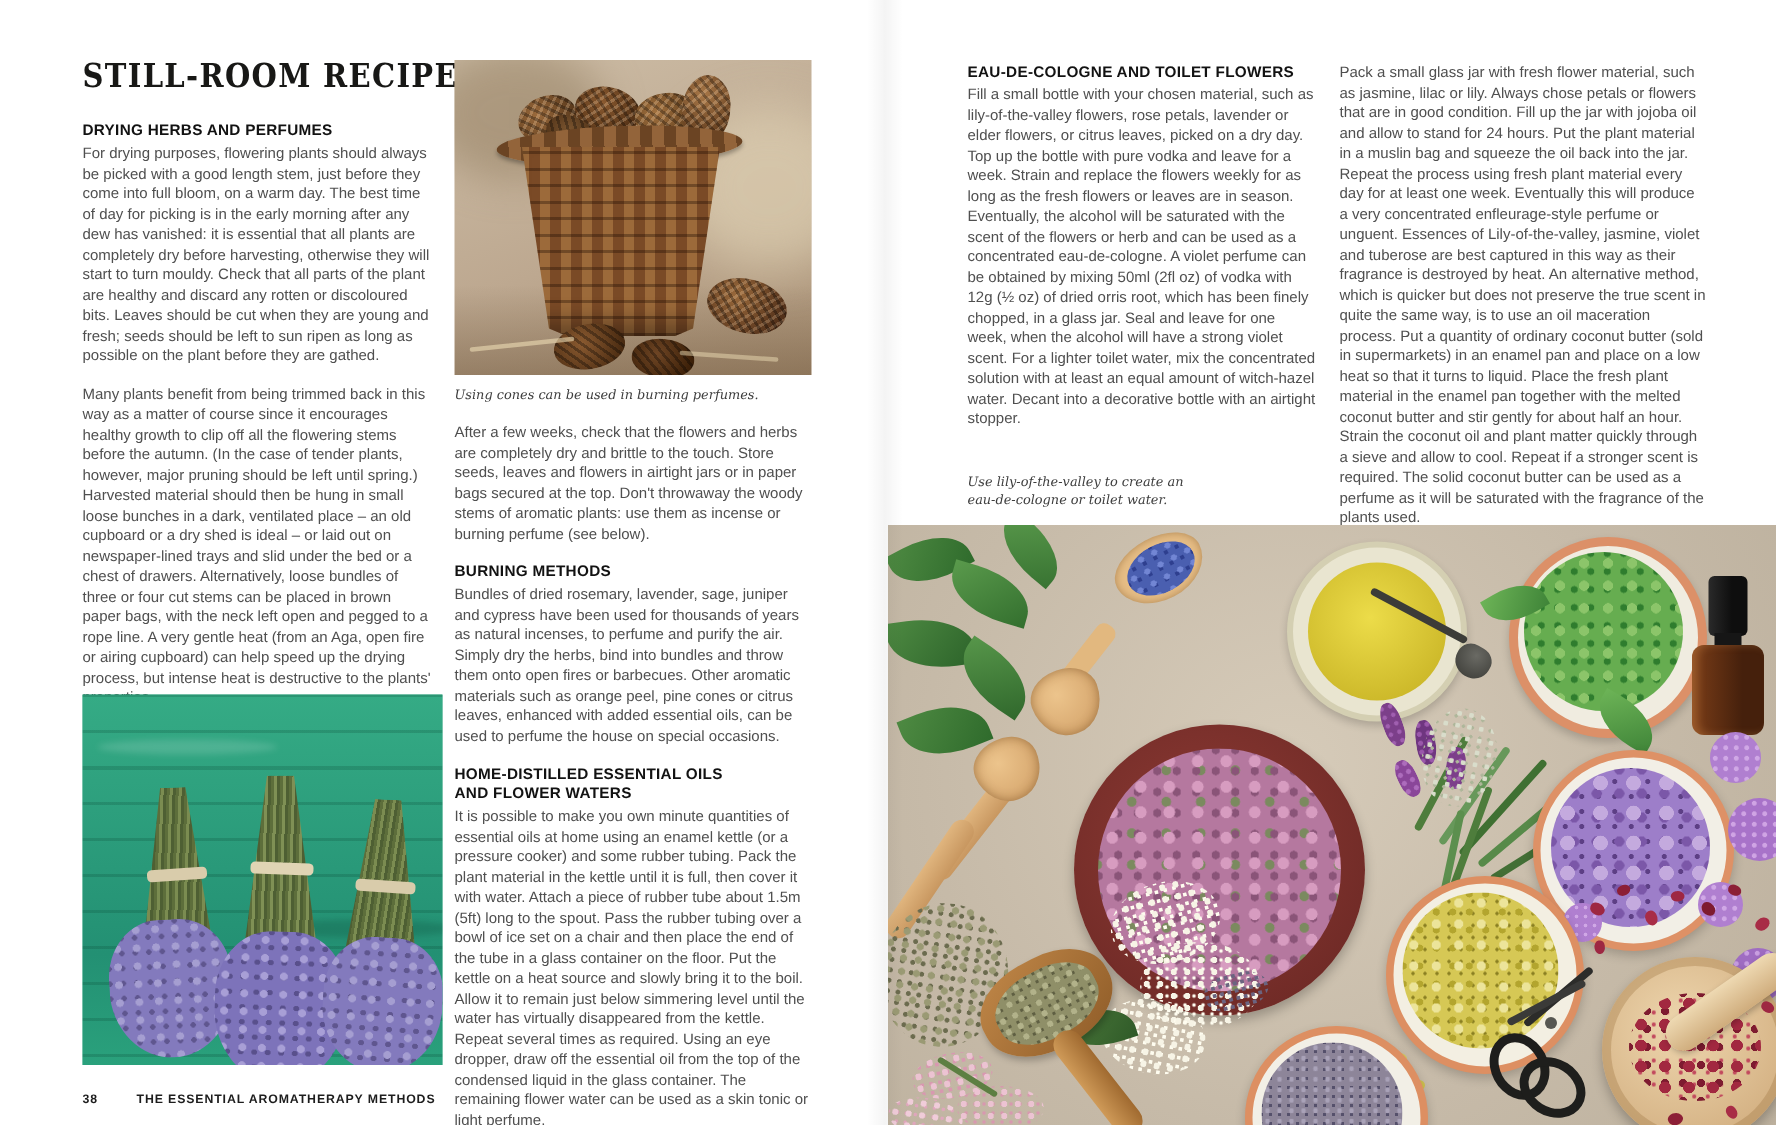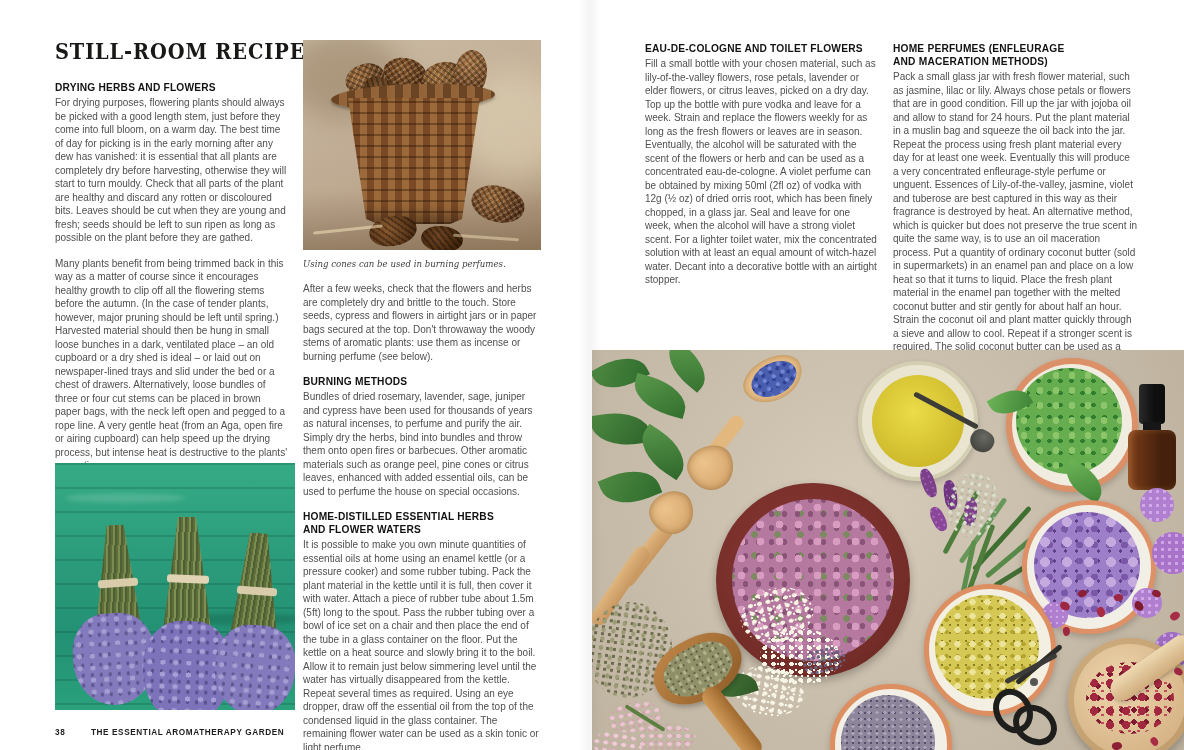--- a/index.html
+++ b/index.html
@@ -37,21 +37,21 @@
   }
 </style>
 </head>
 <body>
 
 <div id="spread">
 
   <div class="abs title" style="left:55px;top:38px;">STILL-ROOM RECIPES</div>
 
   <div class="col" style="left:55px;top:81px;width:234px;">
-    <h3>DRYING HERBS AND FLOWERS</h3>
+    <h3>DRYING HERBS AND PERFUMES</h3>
     <p>For drying purposes, flowering plants should always be picked with a good length stem, just before they come into full bloom, on a warm day. The best time of day for picking is in the early morning after any dew has vanished: it is essential that all plants are completely dry before harvesting, otherwise they will start to turn mouldy. Check that all parts of the plant are healthy and discard any rotten or discoloured bits. Leaves should be cut when they are young and fresh; seeds should be left to sun ripen as long as possible on the plant before they are gathed.</p>
     <p>Many plants benefit from being trimmed back in this way as a matter of course since it encourages healthy growth to clip off all the flowering stems before the autumn. (In the case of tender plants, however, major pruning should be left until spring.) Harvested material should then be hung in small loose bunches in a dark, ventilated place – an old cupboard or a dry shed is ideal – or laid out on newspaper-lined trays and slid under the bed or a chest of drawers. Alternatively, loose bundles of three or four cut stems can be placed in brown paper bags, with the neck left open and pegged to a rope line. A very gentle heat (from an Aga, open fire or airing cupboard) can help speed up the drying process, but intense heat is destructive to the plants' properties.</p>
   </div>
 
   <div class="photo" style="left:55px;top:463px;width:240px;height:247px;background:#2aa17c;">
     <div class="abs" style="left:0;top:0;width:240px;height:247px;background:repeating-linear-gradient(180deg,rgba(8,70,50,.22) 0 2px,rgba(0,0,0,0) 2px 24px),linear-gradient(180deg,#35ab85,#239073 70%,#2aa17c);"></div>
     <div class="abs" style="left:10px;top:30px;width:120px;height:10px;background:rgba(255,255,255,.14);border-radius:50%;filter:blur(2px);"></div>
     <div class="abs" style="left:120px;top:150px;width:130px;height:12px;background:rgba(0,40,30,.18);border-radius:50%;filter:blur(2px);"></div>
 
     <div class="abs" style="left:34px;top:62px;width:56px;height:108px;clip-path:polygon(35% 0,65% 0,92% 100%,8% 100%);background:repeating-linear-gradient(94deg,#5d6e3b 0 2px,#7b8c51 2px 4px,#4e5f33 4px 6px);transform:rotate(-2deg);"></div>
@@ -84,34 +84,34 @@
 
       <div class="abs" style="left:36px;top:58px;width:150px;height:126px;clip-path:polygon(6% 0,94% 0,82% 96%,74% 100%,26% 100%,18% 96%);background-image:repeating-linear-gradient(0deg,rgba(30,12,2,.35) 0 2px,rgba(0,0,0,0) 2px 11px),repeating-linear-gradient(90deg,#7a4a26 0 7px,#9c6a3a 7px 14px);box-shadow:inset 0 -10px 14px rgba(0,0,0,.35);"></div>
 
       <div class="abs" style="left:168px;top:146px;width:54px;height:36px;border-radius:50%;background-image:repeating-linear-gradient(45deg,rgba(0,0,0,.3) 0 2px,rgba(0,0,0,0) 2px 5px),repeating-linear-gradient(-45deg,rgba(255,220,180,.22) 0 2px,rgba(0,0,0,0) 2px 5px),radial-gradient(circle at 35% 35%,#9a6a3c,#53311a 78%);transform:rotate(14deg);"></div>
       <div class="abs" style="left:66px;top:176px;width:48px;height:30px;border-radius:50%;background-image:repeating-linear-gradient(45deg,rgba(0,0,0,.3) 0 2px,rgba(0,0,0,0) 2px 5px),radial-gradient(circle at 40% 40%,#8a5a30,#4b2c12 80%);transform:rotate(-10deg);"></div>
       <div class="abs" style="left:118px;top:186px;width:42px;height:26px;border-radius:50%;background-image:repeating-linear-gradient(45deg,rgba(0,0,0,.3) 0 2px,rgba(0,0,0,0) 2px 5px),radial-gradient(circle at 40% 40%,#6e4524,#3c2008 80%);transform:rotate(6deg);"></div>
       <div class="abs" style="left:10px;top:188px;width:70px;height:3px;background:rgba(236,220,180,.6);transform:rotate(-6deg);border-radius:2px;"></div>
       <div class="abs" style="left:150px;top:196px;width:66px;height:3px;background:rgba(236,220,180,.5);transform:rotate(4deg);border-radius:2px;"></div>
     </div>
     <div class="caption" style="position:static;display:block;margin:8px 0 12px 0;">Using cones can be used in burning perfumes.</div>
-    <p>After a few weeks, check that the flowers and herbs are completely dry and brittle to the touch. Store seeds, cypress and flowers in airtight jars or in paper bags secured at the top. Don't throwaway the woody stems of aromatic plants: use them as incense or burning perfume (see below).</p>
+    <p>After a few weeks, check that the flowers and herbs are completely dry and brittle to the touch. Store seeds, leaves and flowers in airtight jars or in paper bags secured at the top. Don't throwaway the woody stems of aromatic plants: use them as incense or burning perfume (see below).</p>
     <h3 class="sect">BURNING METHODS</h3>
     <p>Bundles of dried rosemary, lavender, sage, juniper and cypress have been used for thousands of years as natural incenses, to perfume and purify the air. Simply dry the herbs, bind into bundles and throw them onto open fires or barbecues. Other aromatic materials such as orange peel, pine cones or citrus leaves, enhanced with added essential oils, can be used to perfume the house on special occasions.</p>
-    <h3 class="sect" style="width:200px;">HOME-DISTILLED ESSENTIAL HERBS AND FLOWER WATERS</h3>
+    <h3 class="sect" style="width:200px;">HOME-DISTILLED ESSENTIAL OILS AND FLOWER WATERS</h3>
     <p>It is possible to make you own minute quantities of essential oils at home using an enamel kettle (or a pressure cooker) and some rubber tubing. Pack the plant material in the kettle until it is full, then cover it with water. Attach a piece of rubber tube about 1.5m (5ft) long to the spout. Pass the rubber tubing over a bowl of ice set on a chair and then place the end of the tube in a glass container on the floor. Put the kettle on a heat source and slowly bring it to the boil. Allow it to remain just below simmering level until the water has virtually disappeared from the kettle. Repeat several times as required. Using an eye dropper, draw off the essential oil from the top of the condensed liquid in the glass container. The remaining flower water can be used as a skin tonic or light perfume.</p>
   </div>
 
   <div class="col" style="left:645px;top:42px;width:233px;">
     <h3>EAU-DE-COLOGNE AND TOILET FLOWERS</h3>
     <p>Fill a small bottle with your chosen material, such as lily-of-the-valley flowers, rose petals, lavender or elder flowers, or citrus leaves, picked on a dry day. Top up the bottle with pure vodka and leave for a week. Strain and replace the flowers weekly for as long as the fresh flowers or leaves are in season. Eventually, the alcohol will be saturated with the scent of the flowers or herb and can be used as a concentrated eau-de-cologne. A violet perfume can be obtained by mixing 50ml (2fl oz) of vodka with 12g (½ oz) of dried orris root, which has been finely chopped, in a glass jar. Seal and leave for one week, when the alcohol will have a strong violet scent. For a lighter toilet water, mix the concentrated solution with at least an equal amount of witch-hazel water. Decant into a decorative bottle with an airtight stopper.</p>
   </div>
+  <div class="caption" style="left:645px;top:316px;width:160px;">Use lily-of-the-valley to create an eau-de-cologne or toilet water.</div>
 
   <div class="col" style="left:893px;top:42px;width:245px;">
-    <h3 style="width:180px;">HOME PERFUMES (ENFLEURAGE AND MACERATION METHODS)</h3>
     <p>Pack a small glass jar with fresh flower material, such as jasmine, lilac or lily. Always chose petals or flowers that are in good condition. Fill up the jar with jojoba oil and allow to stand for 24 hours. Put the plant material in a muslin bag and squeeze the oil back into the jar. Repeat the process using fresh plant material every day for at least one week. Eventually this will produce a very concentrated enfleurage-style perfume or unguent. Essences of Lily-of-the-valley, jasmine, violet and tuberose are best captured in this way as their fragrance is destroyed by heat. An alternative method, which is quicker but does not preserve the true scent in quite the same way, is to use an oil maceration process. Put a quantity of ordinary coconut butter (sold in supermarkets) in an enamel pan and place on a low heat so that it turns to liquid. Place the fresh plant material in the enamel pan together with the melted coconut butter and stir gently for about half an hour. Strain the coconut oil and plant matter quickly through a sieve and allow to cool. Repeat if a stronger scent is required. The solid coconut butter can be used as a perfume as it will be saturated with the fragrance of the plants used.</p>
   </div>
 
   <div class="photo" style="left:592px;top:350px;width:592px;height:400px;background:radial-gradient(circle at 45% 40%,#d6cbb9,#c6bAA8 60%,#bdb19e);background-color:#ccc1af;">
 
     <div class="abs" style="left:2px;top:8px;width:52px;height:30px;border-radius:0 75% 0 75%;background:linear-gradient(135deg,#4e8a42,#2f6b2c);transform:rotate(-28deg);"></div>
     <div class="abs" style="left:40px;top:30px;width:56px;height:32px;border-radius:0 75% 0 75%;background:linear-gradient(135deg,#5a9a4c,#336f2e);transform:rotate(16deg);"></div>
     <div class="abs" style="left:0px;top:62px;width:58px;height:34px;border-radius:0 75% 0 75%;background:linear-gradient(135deg,#4e8a42,#2c632a);transform:rotate(-8deg);"></div>
     <div class="abs" style="left:44px;top:86px;width:54px;height:32px;border-radius:0 75% 0 75%;background:linear-gradient(135deg,#57964a,#30682c);transform:rotate(34deg);"></div>
     <div class="abs" style="left:10px;top:120px;width:56px;height:34px;border-radius:0 75% 0 75%;background:linear-gradient(135deg,#4e8a42,#2f6b2c);transform:rotate(-22deg);"></div>
@@ -210,16 +210,16 @@
     <div class="abs" style="left:560px;top:240px;width:9px;height:7px;border-radius:45% 60% 50% 55%;background:#8c1f36;transform:rotate(15deg);"></div>
     <div class="abs" style="left:578px;top:262px;width:10px;height:8px;border-radius:45% 60% 50% 55%;background:#a82c46;transform:rotate(-45deg);"></div>
     <div class="abs" style="left:582px;top:318px;width:9px;height:7px;border-radius:45% 60% 50% 55%;background:#9e2742;transform:rotate(25deg);"></div>
     <div class="abs" style="left:520px;top:392px;width:10px;height:8px;border-radius:45% 60% 50% 55%;background:#8c1f36;transform:rotate(-20deg);"></div>
     <div class="abs" style="left:558px;top:388px;width:9px;height:7px;border-radius:45% 60% 50% 55%;background:#a82c46;transform:rotate(50deg);"></div>
   </div>
 
   <div class="gutter"></div>
 
   <div class="footer">
-    <span class="num">38</span><span>THE ESSENTIAL AROMATHERAPY GARDEN</span>
+    <span class="num">38</span><span>THE ESSENTIAL AROMATHERAPY METHODS</span>
   </div>
 
 </div>
 
 </body></html>

